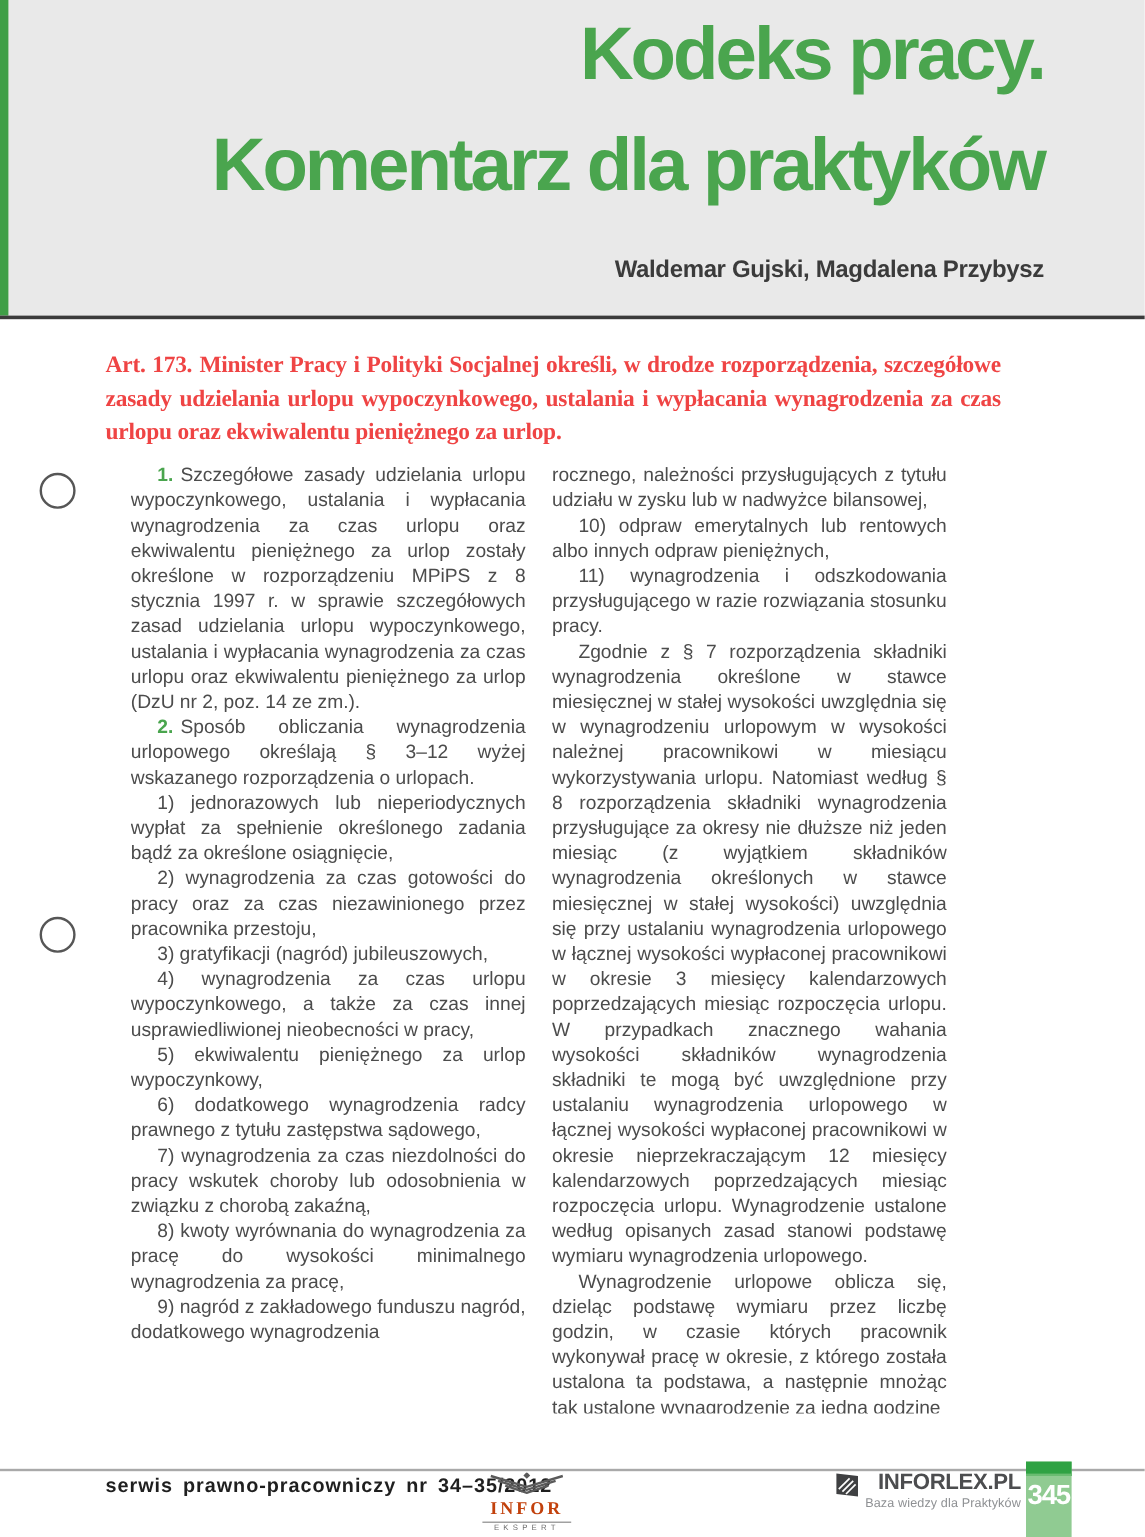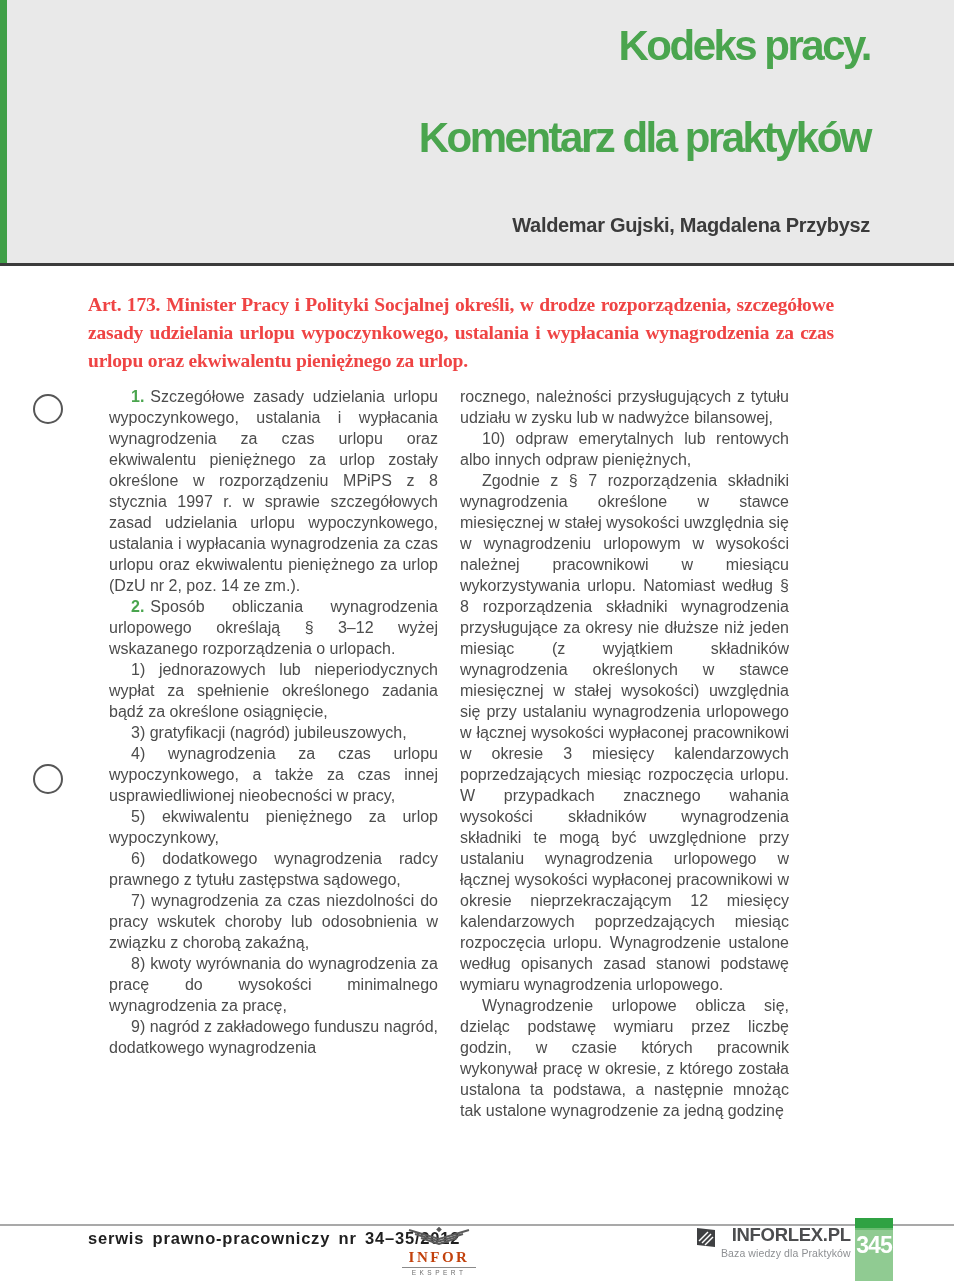--- a/index.html
+++ b/index.html
@@ -3,21 +3,21 @@
 <meta charset="utf-8">
 <style>
   html,body{margin:0;padding:0;}
   body{background:#ffffff;font-family:"Liberation Sans", sans-serif;}
   .page{position:relative;width:954px;height:1281px;background:#ffffff;overflow:hidden;}
 
   
   .header{position:absolute;left:0;top:0;width:954px;height:263px;background:#e9e9e9;}
   .green-strip{position:absolute;left:0;top:0;width:7px;height:263px;background:#3f9f47;}
   .titles{position:absolute;right:84px;top:0;text-align:right;}
-  .title-line{font-weight:bold;font-size:42px;line-height:92px;letter-spacing:-2.5px;color:#4aa54e;white-space:nowrap;}
+  .title-line{font-weight:bold;font-size:62px;line-height:92px;letter-spacing:-2.5px;color:#4aa54e;white-space:nowrap;}
   .authors{margin-top:26px;}
   .author-line{font-weight:bold;font-size:20px;line-height:30px;letter-spacing:-0.3px;color:#3b3b3b;white-space:nowrap;}
   .header-rule{position:absolute;left:0;top:263px;width:954px;height:3px;background:#3b3b3b;}
 
   
   .article-lead{position:absolute;left:88px;top:291px;width:746px;font-weight:bold;
     font-size:19.5px;line-height:28px;letter-spacing:-0.2px;color:#ef4444;text-align:justify;font-family:Liberation Serif, serif;}
   .art-label{margin-right:6px;}
 
   
@@ -69,31 +69,33 @@
 
   <div class="article-lead">
     <span class="art-label">Art. 173.</span><span>Minister Pracy i Polityki Socjalnej określi, w drodze rozporządzenia, szczegółowe zasady udzielania urlopu wypoczynkowego, ustalania i wypłacania wynagrodzenia za czas urlopu oraz ekwiwalentu pieniężnego za urlop.</span>
   </div>
 
   <div class="columns">
     <div class="col">
       <p class="indent"><span class="green-num">1.</span><span>Szczegółowe zasady udzielania urlopu wypoczynkowego, ustalania i wypłacania wynagrodzenia za czas urlopu oraz ekwiwalentu pieniężnego za urlop zostały określone w rozporządzeniu MPiPS z 8 stycznia 1997 r. w sprawie szczegółowych zasad udzielania urlopu wypoczynkowego, ustalania i wypłacania wynagrodzenia za czas urlopu oraz ekwiwalentu pieniężnego za urlop (DzU nr 2, poz. 14 ze zm.).</span></p>
       <p class="indent"><span class="green-num">2.</span><span>Sposób obliczania wynagrodzenia urlopowego określają § 3–12 wyżej wskazanego rozporządzenia o urlopach.</span></p>
       <p class="indent">1) jednorazowych lub nieperiodycznych wypłat za spełnienie określonego zadania bądź za określone osiągnięcie,</p>
+      <p class="indent">2) wynagrodzenia za czas gotowości do pracy oraz za czas niezawinionego przez pracownika przestoju,</p>
       <p class="indent">3) gratyfikacji (nagród) jubileuszowych,</p>
       <p class="indent">4) wynagrodzenia za czas urlopu wypoczynkowego, a także za czas innej usprawiedliwionej nieobecności w pracy,</p>
       <p class="indent">5) ekwiwalentu pieniężnego za urlop wypoczynkowy,</p>
       <p class="indent">6) dodatkowego wynagrodzenia radcy prawnego z tytułu zastępstwa sądowego,</p>
       <p class="indent">7) wynagrodzenia za czas niezdolności do pracy wskutek choroby lub odosobnienia w związku z chorobą zakaźną,</p>
       <p class="indent">8) kwoty wyrównania do wynagrodzenia za pracę do wysokości minimalnego wynagrodzenia za pracę,</p>
       <p class="indent">9) nagród z zakładowego funduszu nagród, dodatkowego wynagrodzenia</p>
     </div>
     <div class="col">
       <p>rocznego, należności przysługujących z tytułu udziału w zysku lub w nadwyżce bilansowej,</p>
       <p class="indent">10) odpraw emerytalnych lub rentowych albo innych odpraw pieniężnych,</p>
+      <p class="indent">11) wynagrodzenia i odszkodowania przysługującego w razie rozwiązania stosunku pracy.</p>
       <p class="indent">Zgodnie z § 7 rozporządzenia składniki wynagrodzenia określone w stawce miesięcznej w stałej wysokości uwzględnia się w wynagrodzeniu urlopowym w wysokości należnej pracownikowi w miesiącu wykorzystywania urlopu. Natomiast według § 8 rozporządzenia składniki wynagrodzenia przysługujące za okresy nie dłuższe niż jeden miesiąc (z wyjątkiem składników wynagrodzenia określonych w stawce miesięcznej w stałej wysokości) uwzględnia się przy ustalaniu wynagrodzenia urlopowego w łącznej wysokości wypłaconej pracownikowi w okresie 3 miesięcy kalendarzowych poprzedzających miesiąc rozpoczęcia urlopu. W przypadkach znacznego wahania wysokości składników wynagrodzenia składniki te mogą być uwzględnione przy ustalaniu wynagrodzenia urlopowego w łącznej wysokości wypłaconej pracownikowi w okresie nieprzekraczającym 12 miesięcy kalendarzowych poprzedzających miesiąc rozpoczęcia urlopu. Wynagrodzenie ustalone według opisanych zasad stanowi podstawę wymiaru wynagrodzenia urlopowego.</p>
       <p class="indent">Wynagrodzenie urlopowe oblicza się, dzieląc podstawę wymiaru przez liczbę godzin, w czasie których pracownik wykonywał pracę w okresie, z którego została ustalona ta podstawa, a następnie mnożąc tak ustalone wynagrodzenie za jedną godzinę</p>
     </div>
   </div>
 
   <div class="hole hole-1"></div>
   <div class="hole hole-2"></div>
 
   <div class="footer-rule"></div>
   <div class="journal-ref">serwis prawno-pracowniczy nr 34–35/2012</div>

